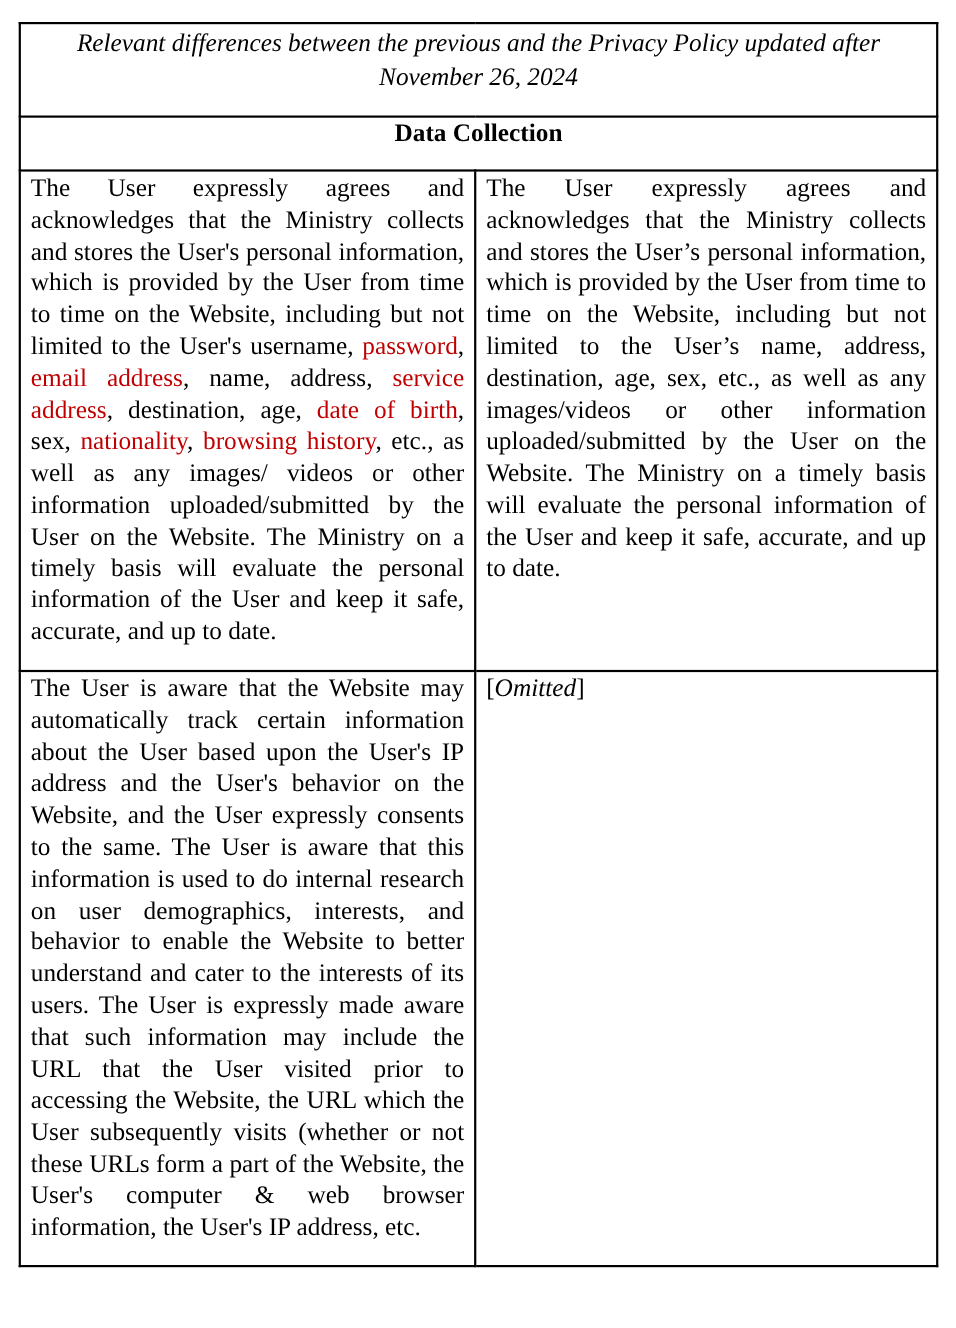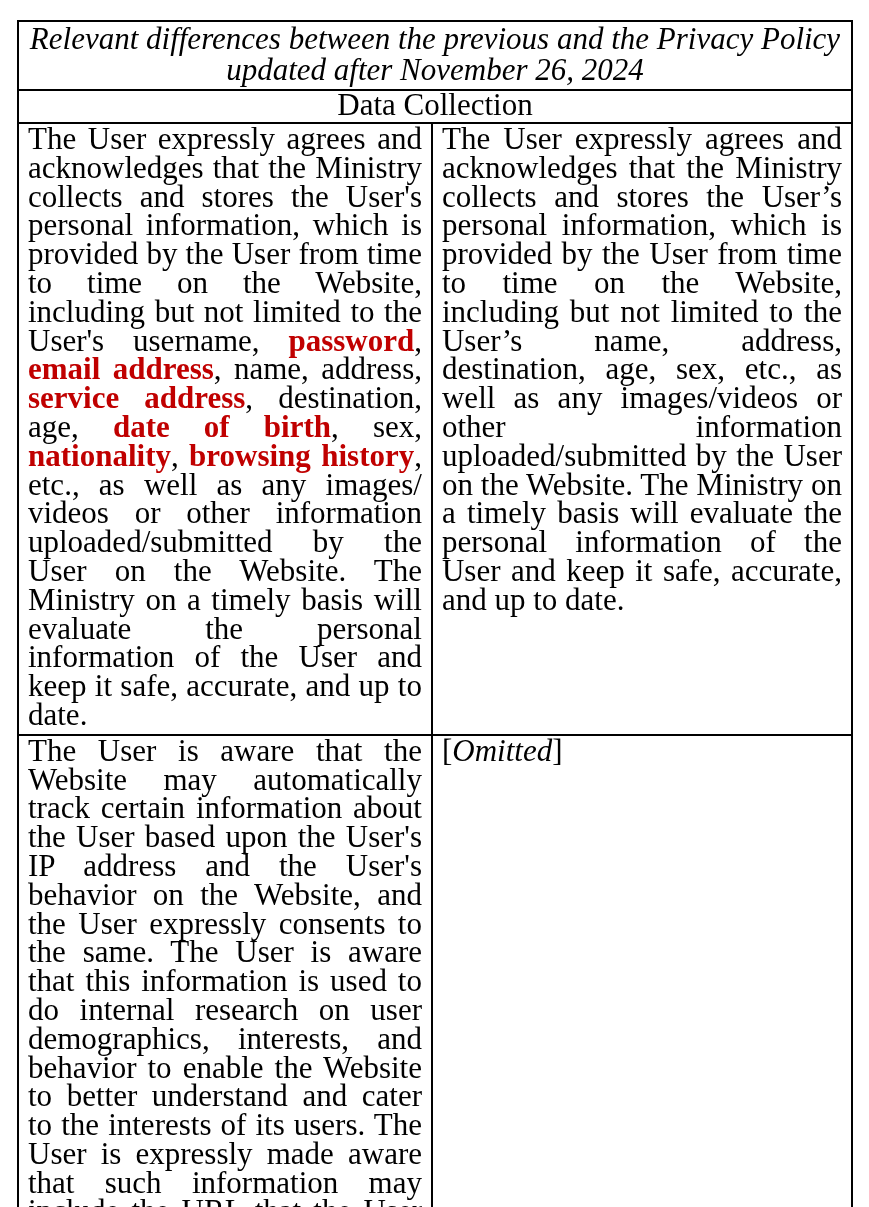--- a/index.html
+++ b/index.html
@@ -20,33 +20,33 @@
     position: absolute;
     left: 17px;
     top: 20px;
     width: 836px;
     border-collapse: collapse;
     table-layout: fixed;
   }
   table.diff-table td, table.diff-table th {
     border: 2px solid #000000;
     vertical-align: top;
-    font-size: 31px;
-    padding: 1px 9px 4px 9px;
+    font-size: 23px;
+    padding: 1px 9px 20px 9px;
   }
   td.title-cell {
     text-align: center;
     font-style: italic;
     font-size: 25px;
     line-height: 31px;
     padding: 3px 10px;
   }
   td.section-cell {
     text-align: center;
-    font-weight: normal;
+    font-weight: bold;
     font-size: 23px;
     line-height: 26px;
     padding: 1px 9px;
     border-radius: 10px;
   }
   th.colhead-cell {
     text-align: left;
     font-weight: bold;
     font-size: 23px;
     line-height: 27px;
@@ -55,21 +55,21 @@
   td.body-cell {
     text-align: justify;
     line-height: 28.8px;
     padding: 2px 9px 6px 9px;
   }
   .col-prev { width: 413px; }
   .col-upd  { width: 419px; }
   .seg-normal { }
   .seg-red-bold {
     color: var(--highlight-red, #c00000);
-    font-weight: bold;
+    font-weight: normal;
   }
   .seg-italic { font-style: italic; margin-top: 10px; }
 </style>
 </head>
 <body>
 
 <div class="page">
   <table class="diff-table">
     <colgroup>
       <col class="col-prev">

